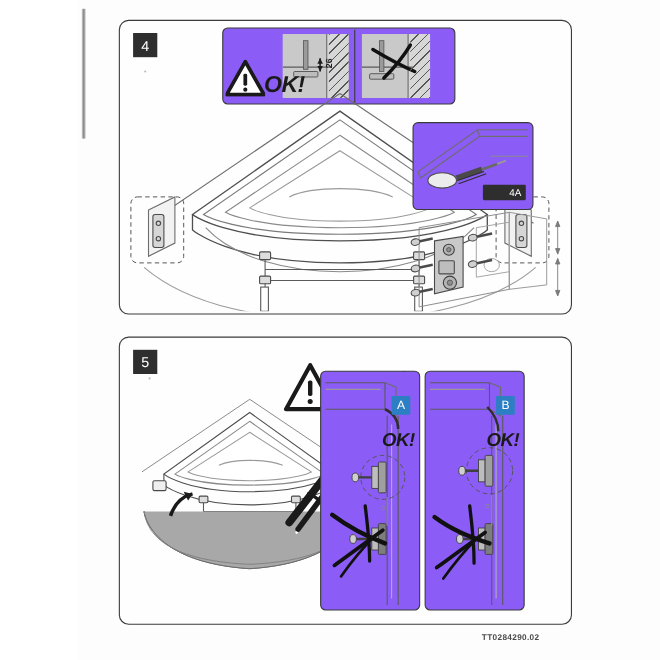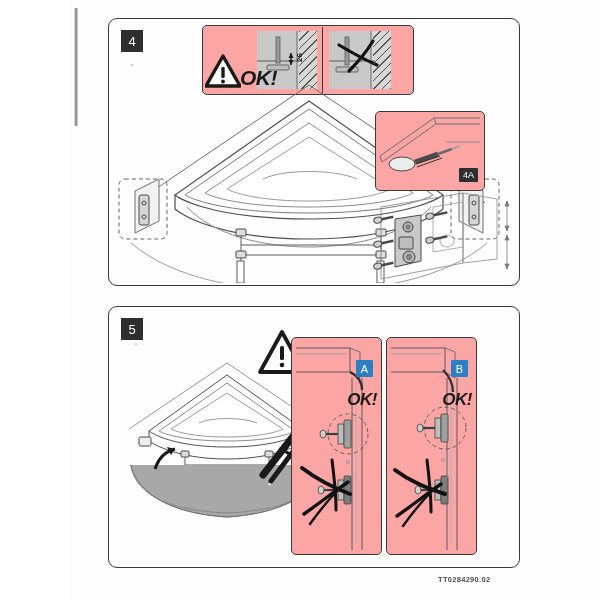--- a/index.html
+++ b/index.html
@@ -52,21 +52,21 @@
   #badge-5 { left: 12px; top: 11px; }
 
   
   .speck { position: absolute; background: #bdbdbd; border-radius: 50%; }
 
   
   .inset-frame {
     position: absolute;
     border: 1.3px solid #3a3a3a;
     border-radius: 5px;
-    background: #fca5a5;
+    background: #8b5cf6;
     box-sizing: border-box;
   }
   .photo-cell {
     position: absolute;
     background: #c9c9c9;
     box-sizing: border-box;
     overflow: hidden;
   }
   .hatch {
     position: absolute;
@@ -230,21 +230,21 @@
 
         <g>
           <ellipse cx="26" cy="52" rx="13" ry="7" fill="#ececec" stroke="#4a4a4a"></ellipse>
           <path d="M39,50 L62,42" stroke="#4a4a4a" stroke-width="5"></path>
           <path d="M40,52 L64,44" stroke="#2e2e2e" stroke-width="1"></path>
           <path d="M41,55 L66,46" stroke="#2e2e2e" stroke-width="1"></path>
           <path d="M62,42 L76,37" stroke="#6a6a6a" stroke-width="2.4"></path>
           <path d="M76,37 L84,34" stroke="#9a9a9a" stroke-width="1.6"></path>
         </g>
       </svg>
-      <div class="ab-badge" style="right:6px; bottom:8px; background:#2e2e2e; width:19px; height:14px; font-size:9px;">4A</div>
+      <div class="ab-badge" style="right:6px; bottom:8px; background:#2e2e2e; width:19px; height:14px; font-size:9px;padding-left:20px;">4A</div>
     </div>
 
     <svg class="svg-layer" style="left:262px; top:170px;" width="148" height="95" viewBox="0 0 148 95">
       <g fill="none" stroke="#6d6d6d" stroke-width="0.9">
 
         <path d="M10,18 L92,4 L92,74 L10,90 Z" stroke="#8d8d8d"></path>
 
         <path d="M92,4 L126,10 L126,70 L92,74 Z" stroke="#9a9a9a"></path>
 
         <path d="M62,18 L92,13 L92,58 L62,63 Z" stroke="#a5a5a5"></path>

